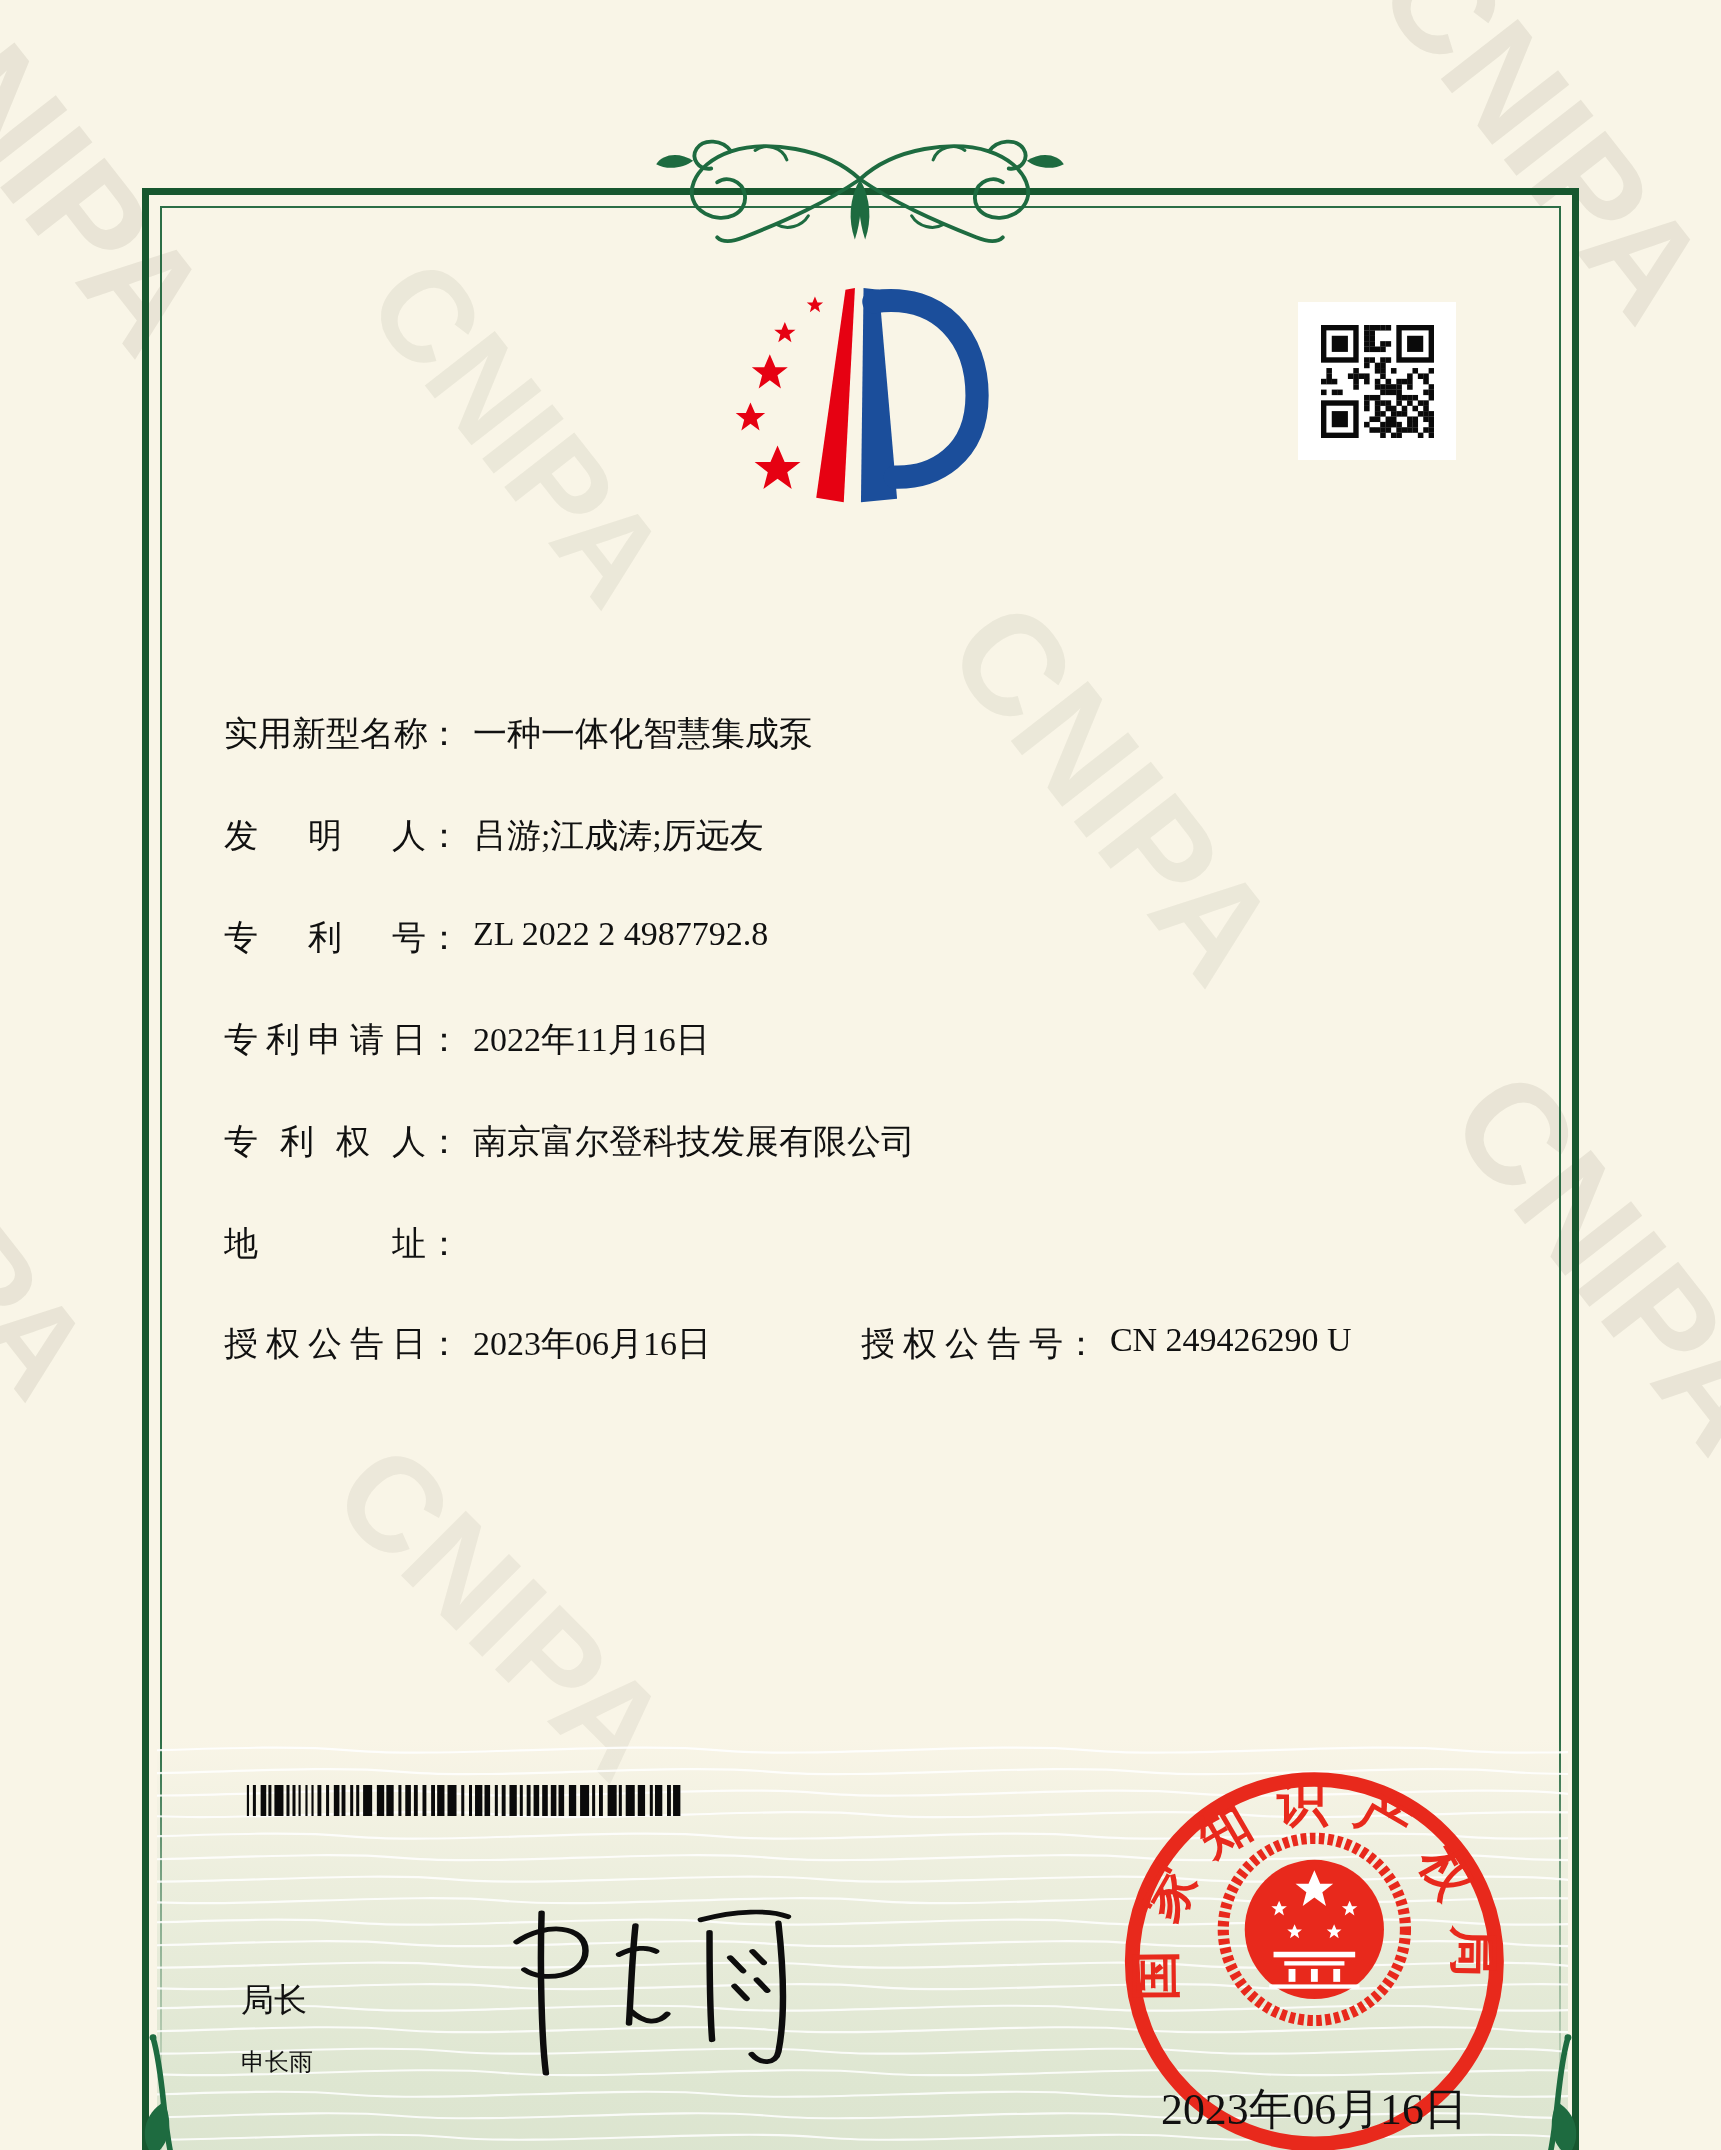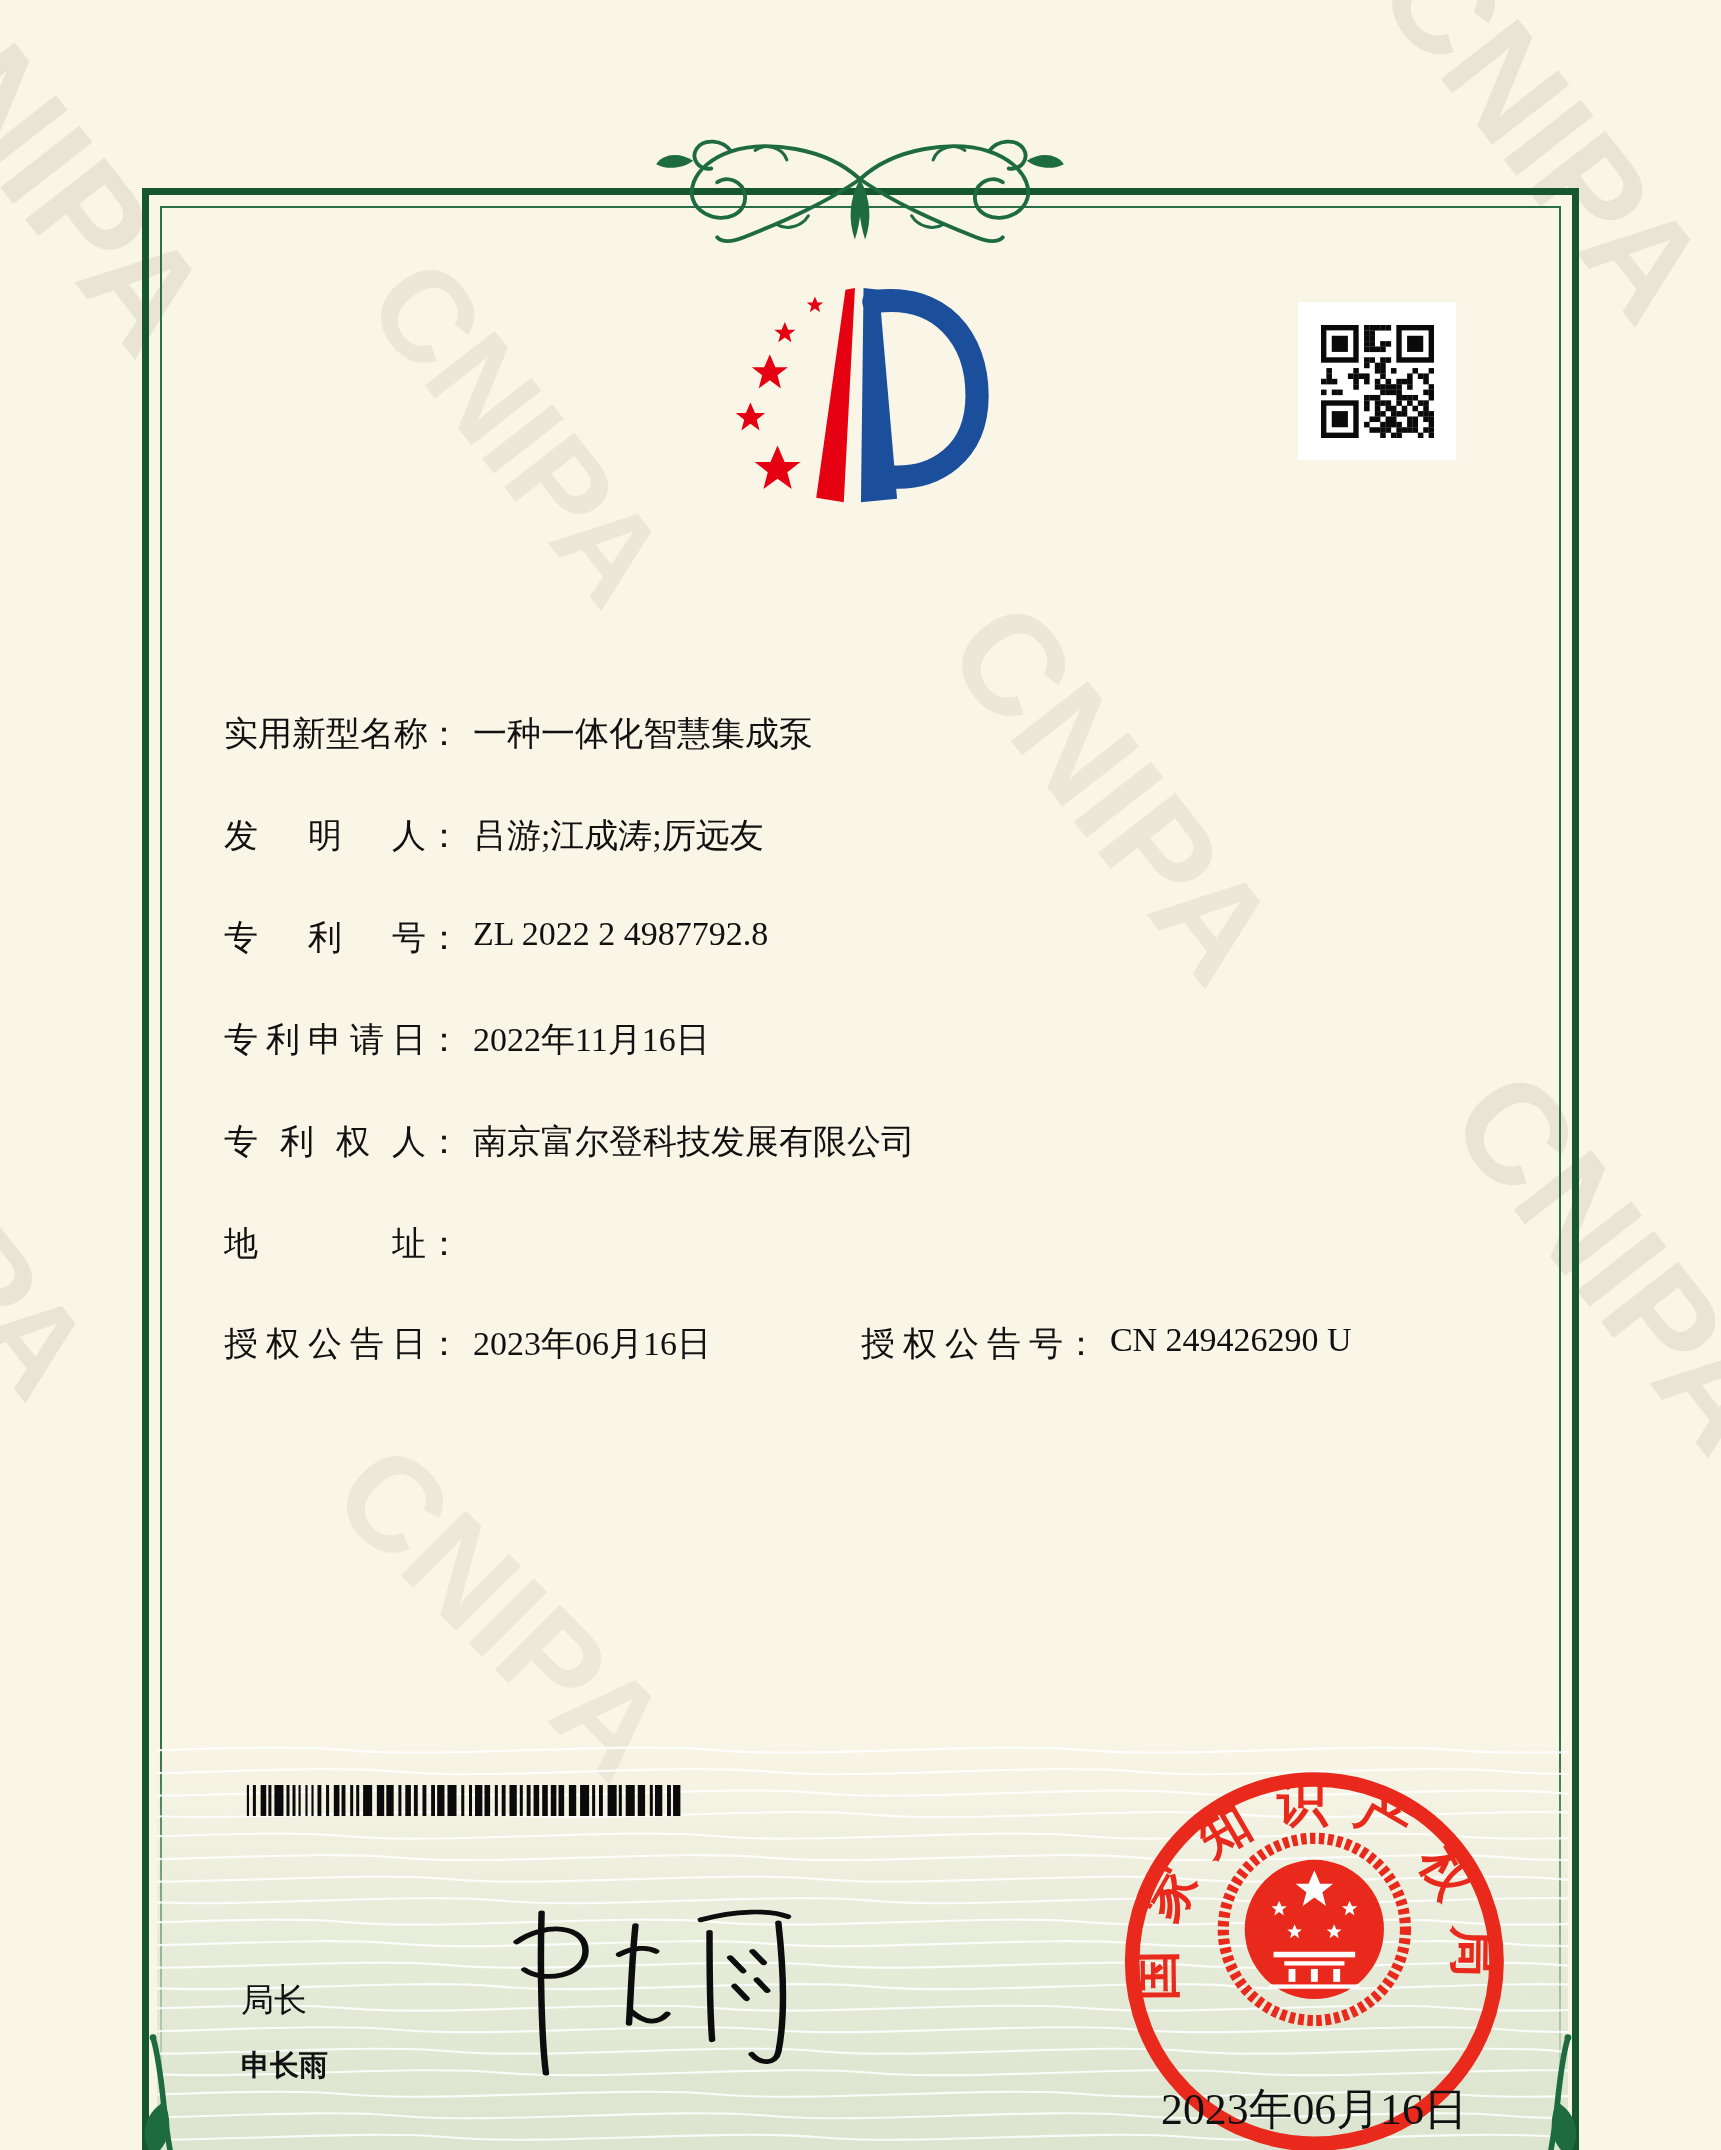--- a/index.html
+++ b/index.html
@@ -40,21 +40,21 @@
   .f-value{flex:none;}
   .grant2{position:absolute; left:637px; top:0; display:flex;}
   
   .paras{position:absolute; left:256px; top:1399px; width:1243px; font-size:30.5px; line-height:49px; text-align:justify;}
   .paras p{margin:0; text-indent:2em;}
   .paras p + p{margin-top:13.8px;}
   
   .barcode{position:absolute; left:246px; top:1785px;}
   .sig-title{position:absolute; left:241px; top:1978px; font-size:33px; font-weight:normal;
              font-family:"Liberation Sans","DejaVu Sans",sans-serif;}
-  .sig-name{position:absolute; left:241px; top:2046px; font-size:29px; font-weight:bold;
+  .sig-name{position:absolute; left:241px; top:2046px; font-size:24px; font-weight:normal;
             font-family:"Liberation Sans","DejaVu Sans",sans-serif;}
   .signature{position:absolute; left:477px; top:1875px;}
   .seal{position:absolute; left:1118px; top:1764px;}
   .flourish{position:absolute;}
   .fl-left{left:127px; top:2029px;}
   .fl-right{left:1413px; top:2029px; transform:scaleX(-1);}
   .ornament{position:absolute; left:602px; top:134px;}
 </style>
 </head>
 <body>

